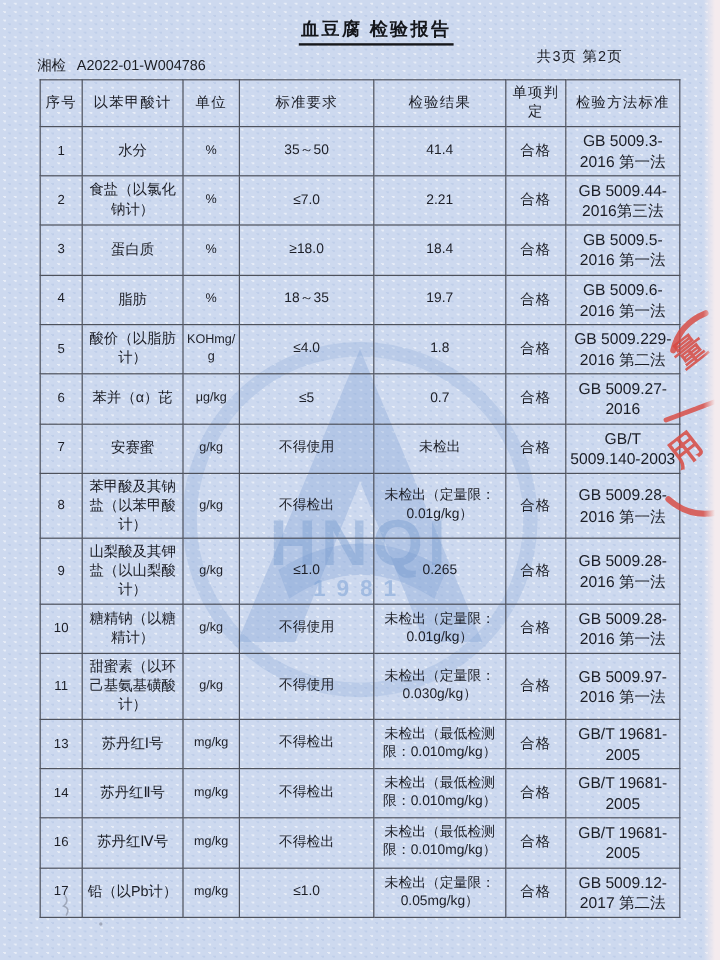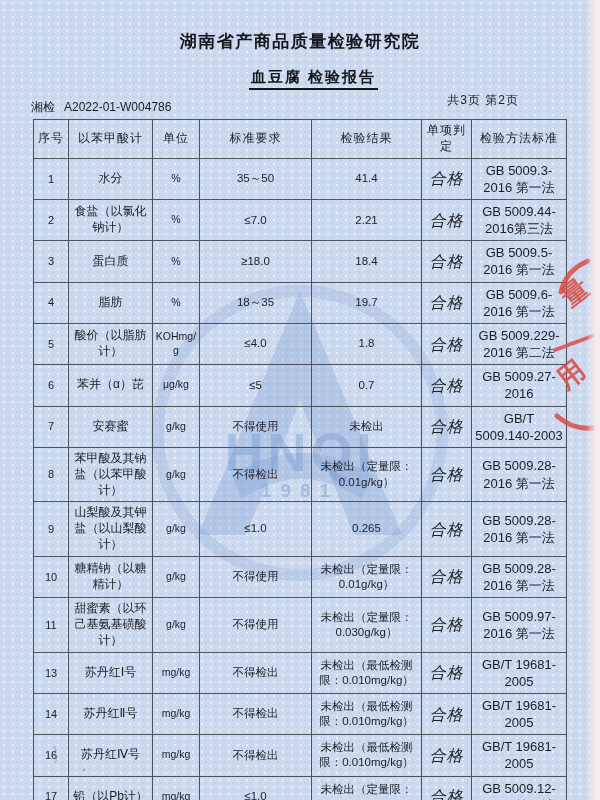--- a/index.html
+++ b/index.html
@@ -55,37 +55,36 @@
     font-weight:normal;
     word-break:break-word;
     color:#1c1e26;
   }
   table.report th{height:26px;font-size:12px;letter-spacing:1px;}
   col.c0{width:35px;} col.c1{width:84px;} col.c2{width:47px;}
   col.c3{width:112px;} col.c4{width:110px;} col.c5{width:50px;} col.c6{width:95px;}
   table.report td:nth-child(1){font-size:11px;}
   table.report td:nth-child(2){font-size:12px;}
   table.report td:nth-child(3){font-size:10.5px;}
-  table.report td:nth-child(6){font-size:16px;letter-spacing:1px;font-style:italic;}
+  table.report td:nth-child(6){font-size:12px;letter-spacing:1px;}
   table.report td:nth-child(7){font-size:13px;}
 </style>
 </head>
 <body>
 
 <div class="page">
 
   <svg class="watermark" width="320" height="310" viewBox="0 0 320 310">
     <circle cx="160" cy="150" r="142" fill="none" stroke="rgba(138,168,214,0.28)" stroke-width="12"></circle>
     <path d="M160 8 L262 252 L214 252 L160 118 L106 252 L58 252 Z" fill="rgba(128,160,211,0.33)"></path>
     <path d="M92 192 Q160 148 232 192 L222 216 Q160 176 101 216 Z" fill="rgba(128,160,211,0.33)"></path>
     <text x="160" y="188" text-anchor="middle" font-family="Liberation Sans, DejaVu Sans, sans-serif" font-size="54" font-weight="bold" fill="rgba(116,152,205,0.40)" letter-spacing="4">HNQI</text>
     <text x="160" y="214" text-anchor="middle" font-family="Liberation Sans, DejaVu Sans, sans-serif" font-size="19" font-weight="bold" fill="rgba(126,162,213,0.55)" letter-spacing="9">1981</text>
   </svg>
 
-  <div class="org-title">湖南省产商品质量检验研究院</div>
 
   <div class="report-title-wrap">
     <span class="report-title">血豆腐 检验报告</span>
   </div>
 
   <div class="meta-row">
     <div class="report-no">
       <span class="label">湘检</span><span>A2022-01-W004786</span>
     </div>
     <div class="page-info">共3页 第2页</div>

